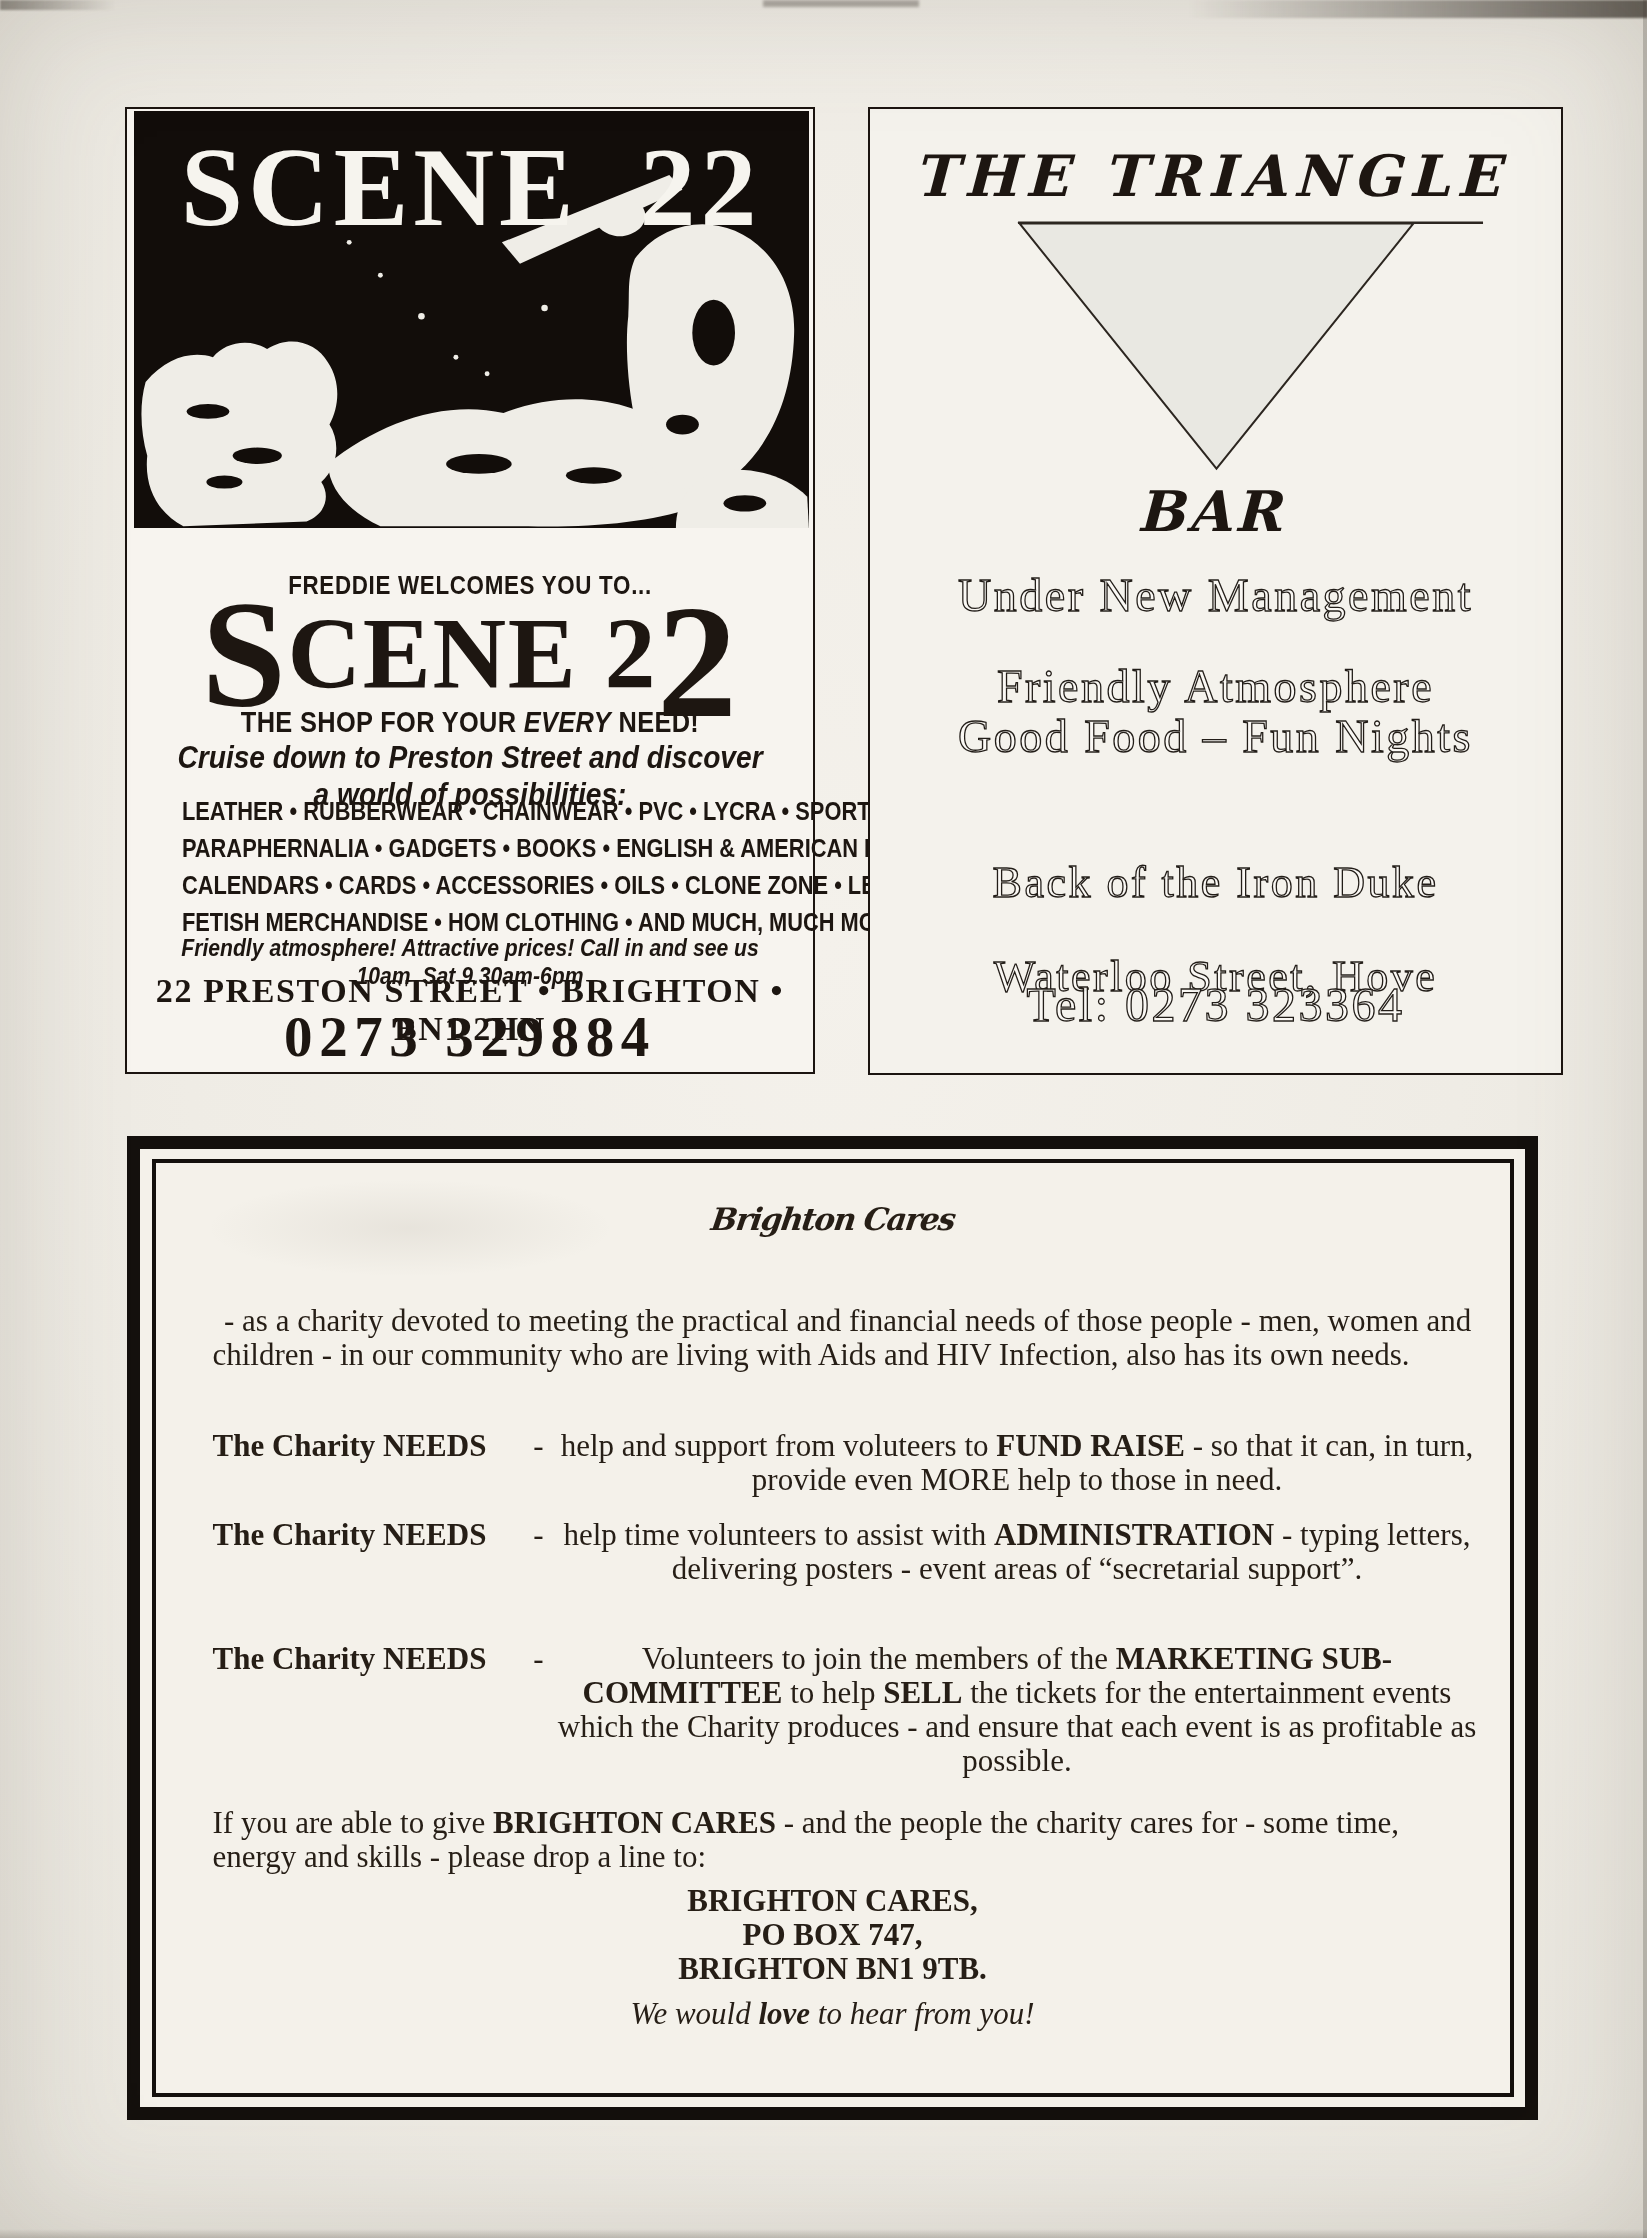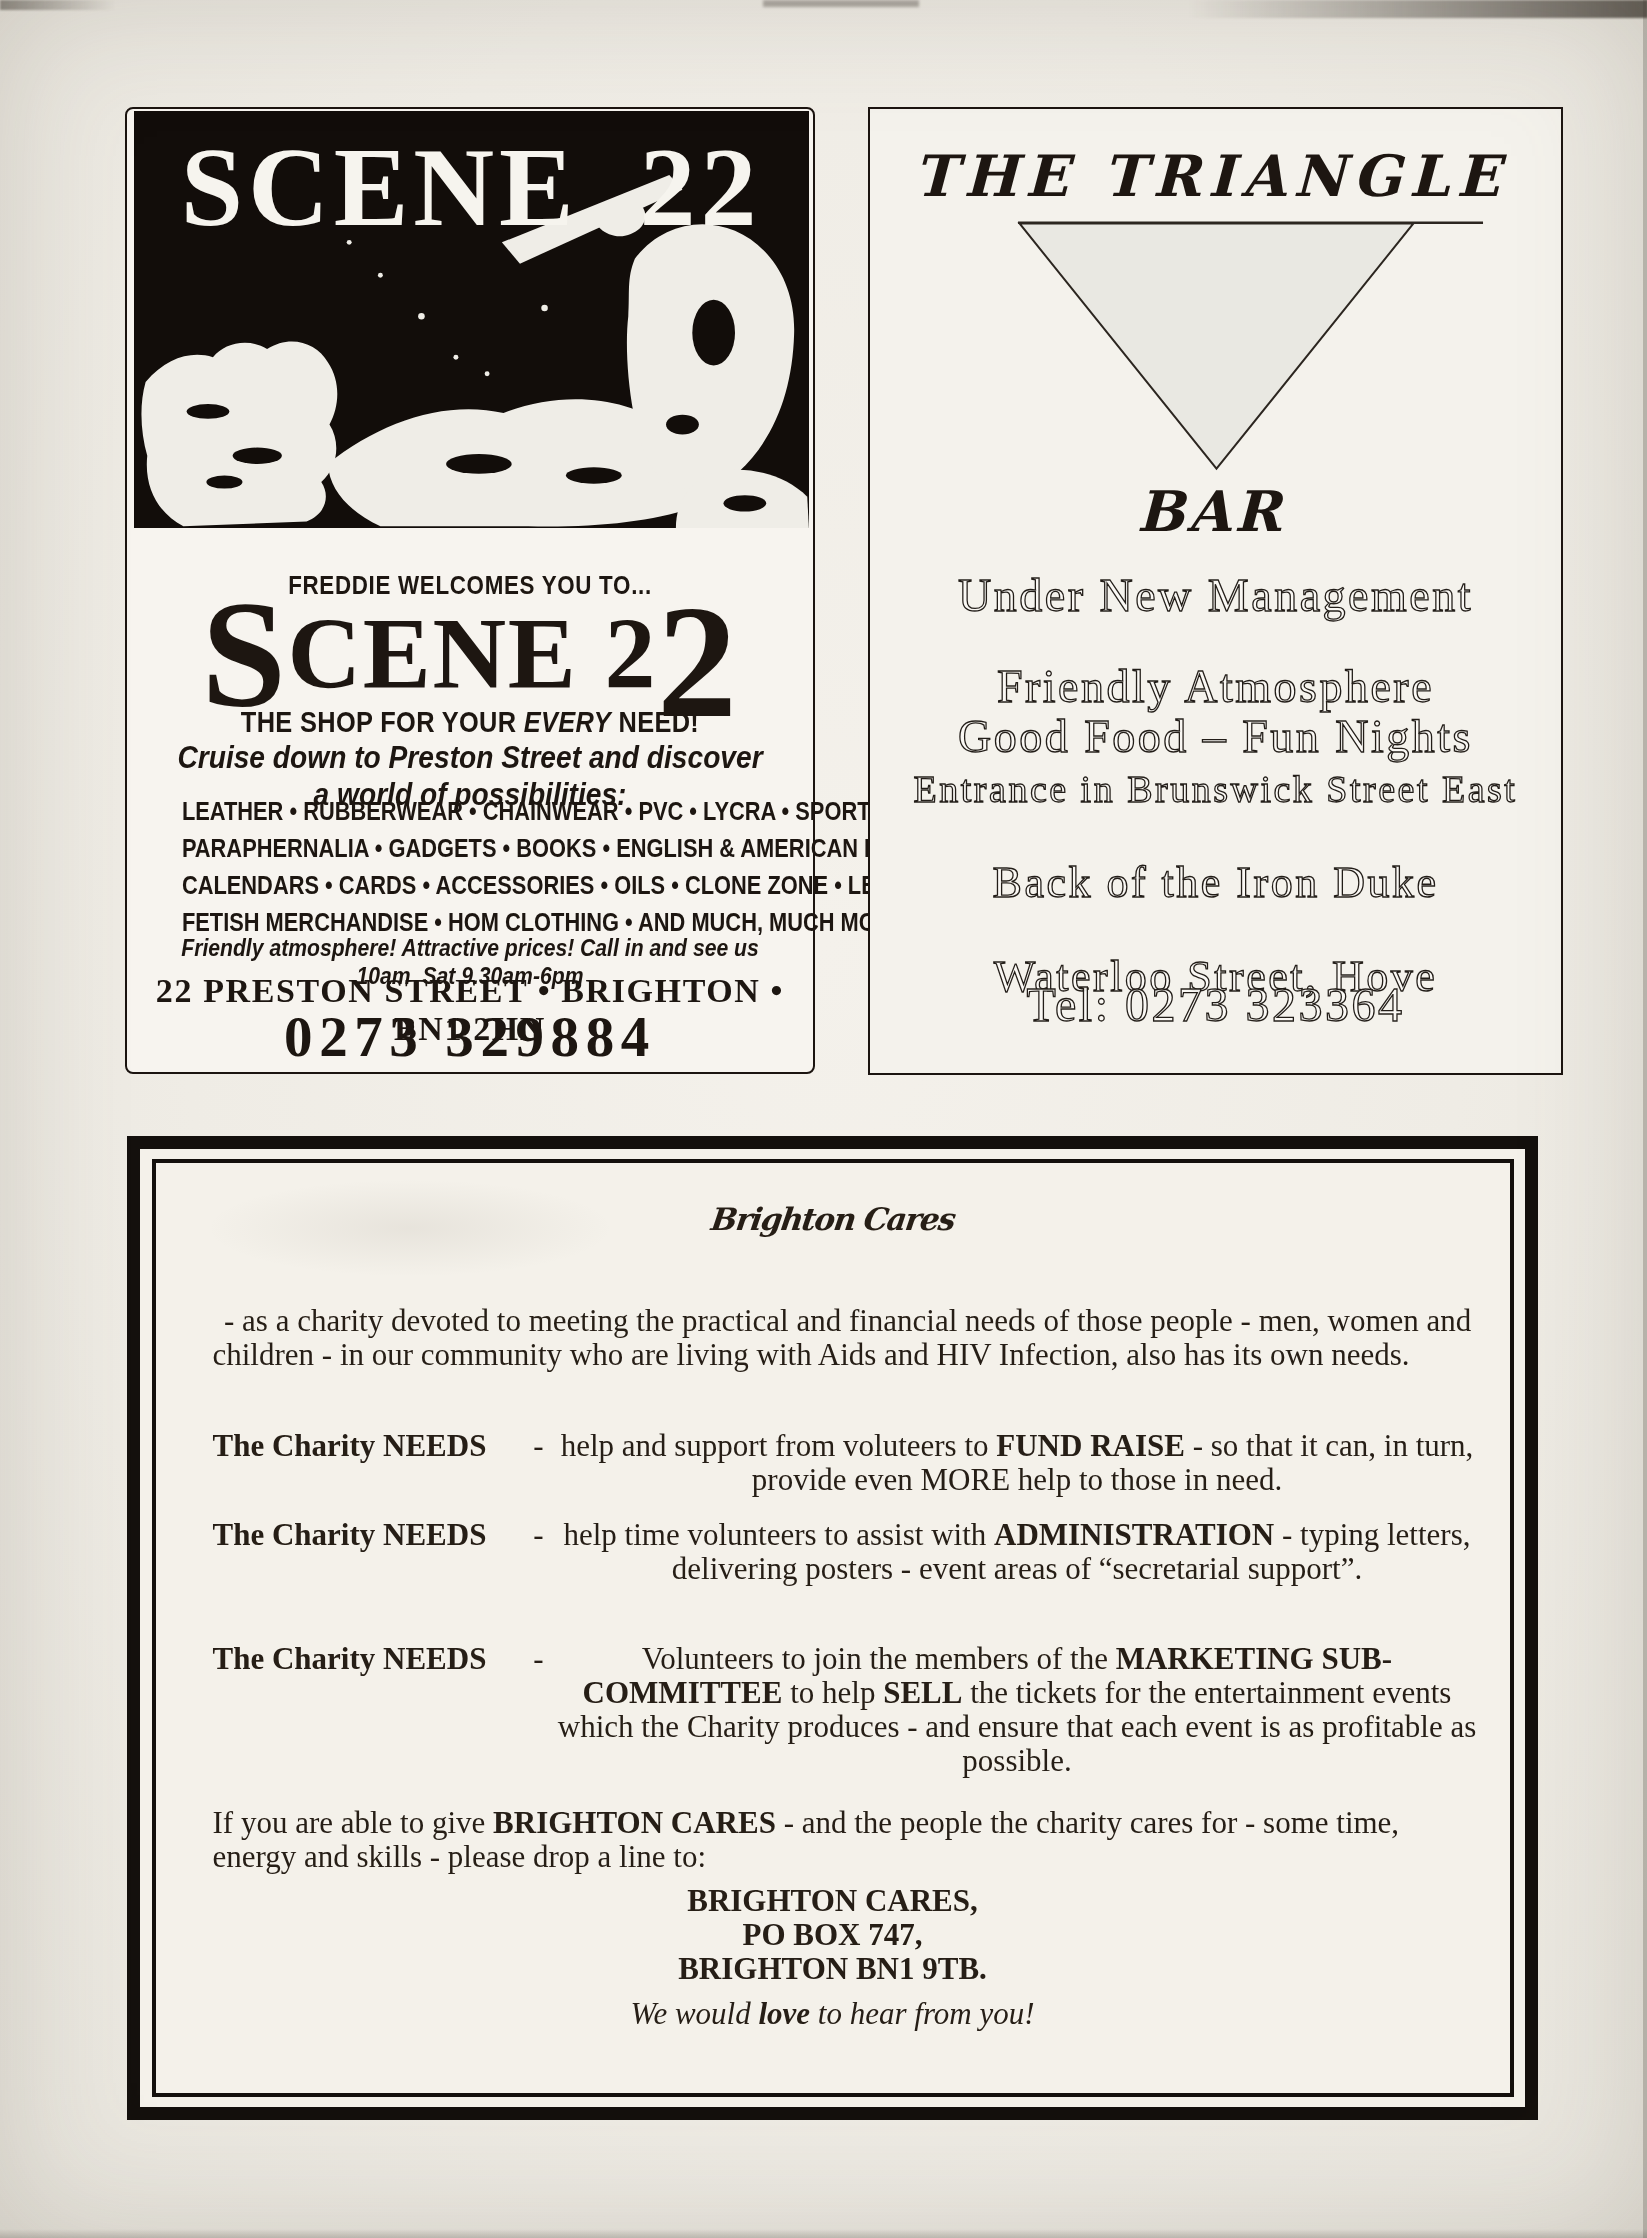--- a/index.html
+++ b/index.html
@@ -17,21 +17,21 @@
   .art-top-mid{position:absolute;top:0;left:763px;width:156px;height:6.6px;background:rgba(48,42,35,0.35);filter:blur(1.6px);}
   .art-right-edge{position:absolute;top:0;right:0;width:4.9px;height:100%;background:rgba(60,54,46,0.25);}
   .art-bottom-edge{position:absolute;bottom:0;left:0;width:100%;height:9.8px;
         background:linear-gradient(to top, rgba(60,54,46,0.25), rgba(60,54,46,0));}
   
   .b{font-weight:bold;}
   .i{font-style:italic;}
   .ctr{text-align:center;width:100%;left:0;}
   
   .ad{position:absolute;box-sizing:border-box;border:2.5px solid #1b1410;}
-  .ad-scene22{left:125px;top:107px;width:690px;height:967px;background:#f7f4ef;border-radius:8px;}
+  .ad-scene22{left:125px;top:107px;width:690px;height:967px;background:#f7f4ef;}
   .ad-scene22 > div{position:absolute;}
   .photo{left:6.6px;top:1.6px;width:675px;height:417px;background:#120d0a;overflow:hidden;}
   .photo svg{position:absolute;left:0;top:0;}
   .photo-logo{position:absolute;top:19.7px;left:0;width:100%;text-align:center;
         font-family:"Liberation Serif",serif;font-weight:bold;font-size:112px;line-height:115px;
         color:#f6f4ee;letter-spacing:4.9px;word-spacing:28px;}
   .sans-cond{font-family:"Liberation Sans",sans-serif;transform:scaleX(0.86);transform-origin:50% 50%;}
   .welcome{top:461px;font-size:26px;letter-spacing:0.8px;}
   .shopname{top:483px;width:100%;text-align:center;line-height:123px;height:172px;
         font-family:"Liberation Serif",serif;font-weight:bold;letter-spacing:1.6px;}
@@ -156,21 +156,20 @@
     <svg class="tri-svg" width="499" height="261" viewBox="0 0 600 330" aria-hidden="true">
       <polygon points="8,12 506,12 257,322" fill="#e9e8e2" stroke="#2c2620" stroke-width="2.5"></polygon>
       <line x1="6" y1="11" x2="594" y2="11" stroke="#2c2620" stroke-width="3"></line>
     </svg>
 
     <div class="tri-bar script">BAR</div>
 
     <div class="eng l0">Under New Management</div>
     <div class="eng l2">Good Food – Fun Nights</div>
     <div class="eng l1">Friendly Atmosphere</div>
-    <div class="eng l3">Entrance in Brunswick Street East</div>
     <div class="eng l4">Back of the Iron Duke</div>
     <div class="eng l5">Waterloo Street, Hove</div>
     <div class="eng tel">Tel: 0273 323364</div>
   </section>
 
   <section class="bc-outer">
     <div class="bc-inner">
 
       <div class="bc-title">Brighton Cares</div>
 

